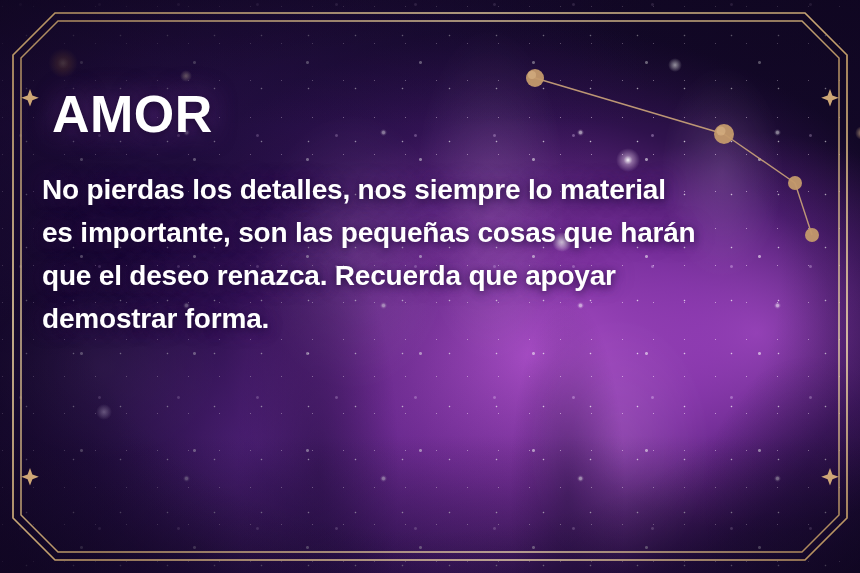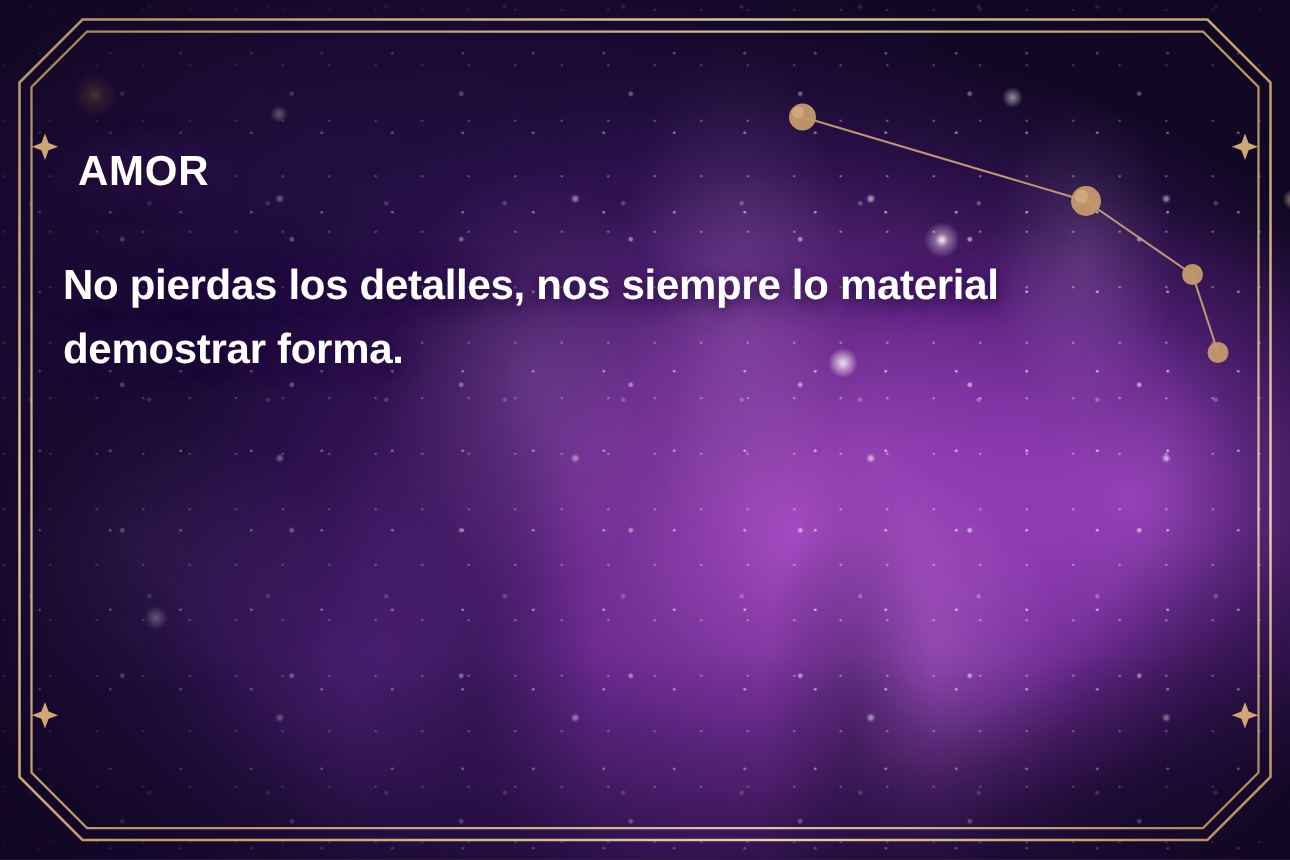--- a/index.html
+++ b/index.html
@@ -106,21 +106,21 @@
 
   
   .constellation { position:absolute; inset:0; pointer-events:none; }
   .constellation svg { display:block; width:860px; height:573px; }
 
   
   .content {
     position:absolute; left:42px; top:92px; width:772px;
   }
   .title {
-    color:#ffffff; font-size:28px; font-weight:bold; letter-spacing:.5px;
+    color:#ffffff; font-size:52px; font-weight:bold; letter-spacing:.5px;
     line-height:44px; margin-left:10px;
     text-shadow:0 2px 10px rgba(20,6,40,.85), 0 0 26px rgba(160,80,200,.5);
   }
   .body-copy {
     margin-top:32px; color:#ffffff; font-size:28px; font-weight:bold;
     line-height:43px; letter-spacing:-0.2px; max-width:790px;
     text-shadow:0 2px 9px rgba(22,7,44,.8), 0 0 22px rgba(90,30,140,.45);
   }
   .body-copy .ln { display:block; white-space:nowrap; }
 </style>
@@ -196,17 +196,19 @@
         <path d="M 30,468 L 32.4,474.4 L 38.8,476.8 L 32.4,479.2 L 30,485.6 L 27.6,479.2 L 21.2,476.8 L 27.6,474.4 Z"></path>
         <path d="M 830,468 L 832.4,474.4 L 838.8,476.8 L 832.4,479.2 L 830,485.6 L 827.6,479.2 L 821.2,476.8 L 827.6,474.4 Z"></path>
       </g>
     </svg>
   </div>
 
   <div class="content">
     <div class="title">AMOR</div>
     <div class="body-copy">
       <span class="ln">No pierdas los detalles, nos siempre lo material</span>
+      <span class="ln">es importante, son las pequeñas cosas que harán</span>
+      <span class="ln">que el deseo renazca. Recuerda que apoyar</span>
       <span class="ln">demostrar forma.</span>
     </div>
   </div>
 
 </div>
 
 </body></html>

